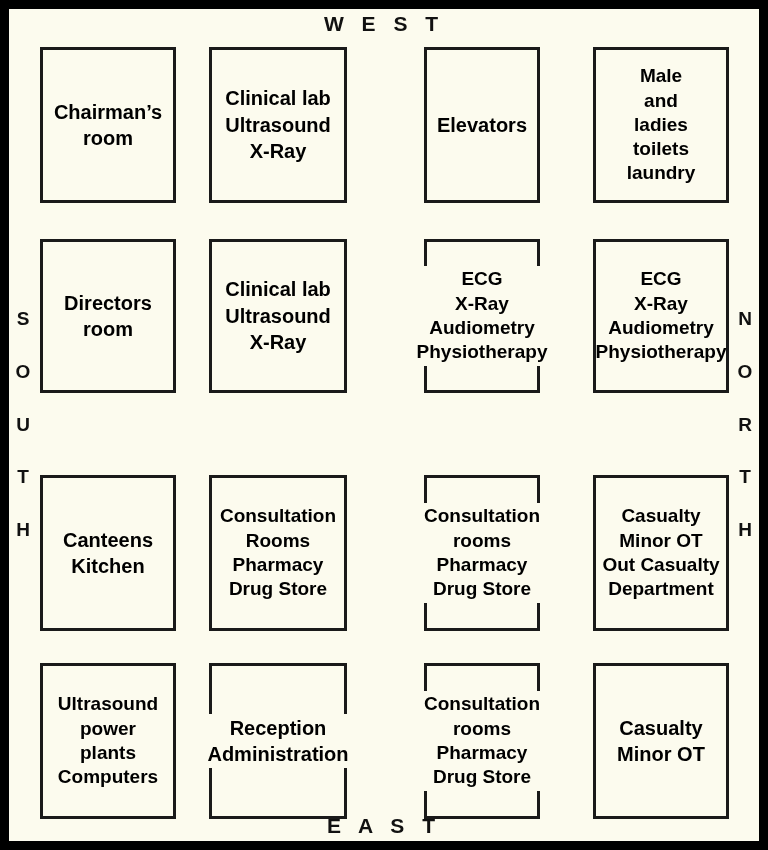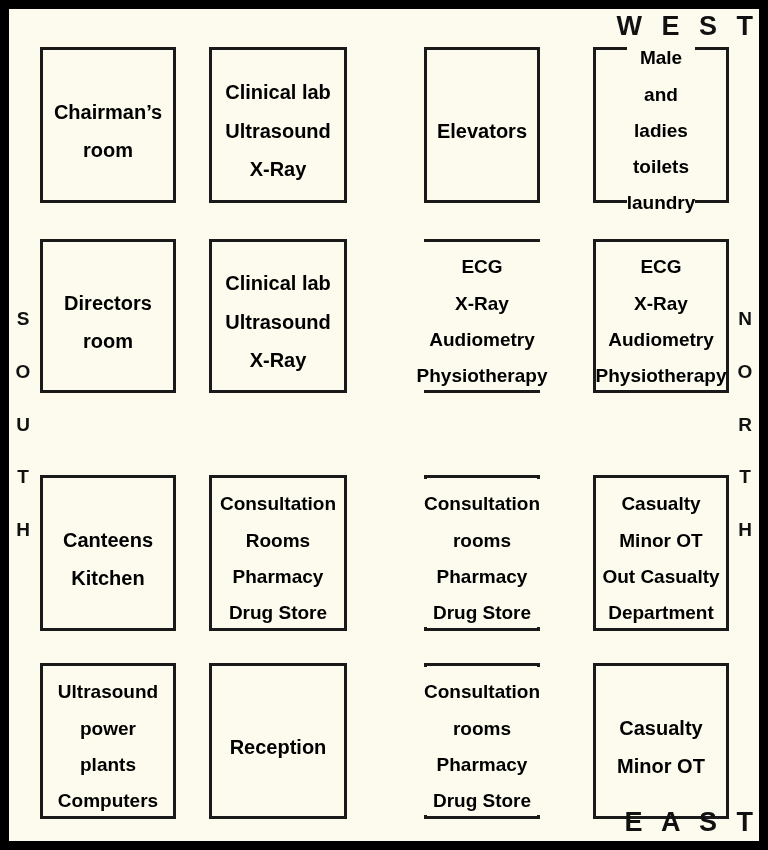--- a/index.html
+++ b/index.html
@@ -24,25 +24,25 @@
   .compass {
     position: absolute;
     font-weight: bold;
     color: #111111;
     line-height: 1;
     z-index: 5;
     pointer-events: none;
   }
 
   .compass-h {
-    font-size: 27px;
+    font-size: 21px;
     letter-spacing: 6px;
     left: 0;
     width: 100%;
-    text-align: right;
+    text-align: center;
   }
 
   #compass-west { top: 4px; }
   #compass-east { bottom: 5px; }
 
   .compass-v {
     font-size: 19px;
     width: 24px;
     text-align: center;
     display: flex;
@@ -82,21 +82,21 @@
     line-height: 1.32;
     color: #000000;
     text-align: center;
     white-space: nowrap;
     background: #fcfbee;
     padding: 1px 0;
     position: relative;
     z-index: 3;
   }
 
-  .room-label .ln { display: block; margin-top: 12px; }
+  .room-label .ln { display: block; }
 
   
   .r1 { top: 38px;  height: 156px; }
   .r2 { top: 230px; height: 154px; }
   .r3 { top: 466px; height: 156px; }
   .r4 { top: 654px; height: 156px; }
 
   
   .c1 { left: 31px;  width: 136px; }
   .c2 { left: 200px; width: 138px; }
@@ -222,20 +222,21 @@
         <div class="room-label tight" style="background: rgb(252, 251, 238); color: rgb(0, 0, 0);">
           <span class="ln">Ultrasound</span>
           <span class="ln">power</span>
           <span class="ln">plants</span>
           <span class="ln">Computers</span>
         </div>
       </div>
       <div class="room r4 c2" style="background: rgb(252, 251, 238);">
         <div class="room-label" style="background: rgb(252, 251, 238); color: rgb(0, 0, 0);">
           <span class="ln">Reception</span>
+          <span class="ln">Administration</span>
         </div>
       </div>
       <div class="room r4 c3" style="background: rgb(252, 251, 238);">
         <div class="room-label tight" style="background: rgb(252, 251, 238); color: rgb(0, 0, 0);">
           <span class="ln">Consultation</span>
           <span class="ln">rooms</span>
           <span class="ln">Pharmacy</span>
           <span class="ln">Drug Store</span>
         </div>
       </div>

